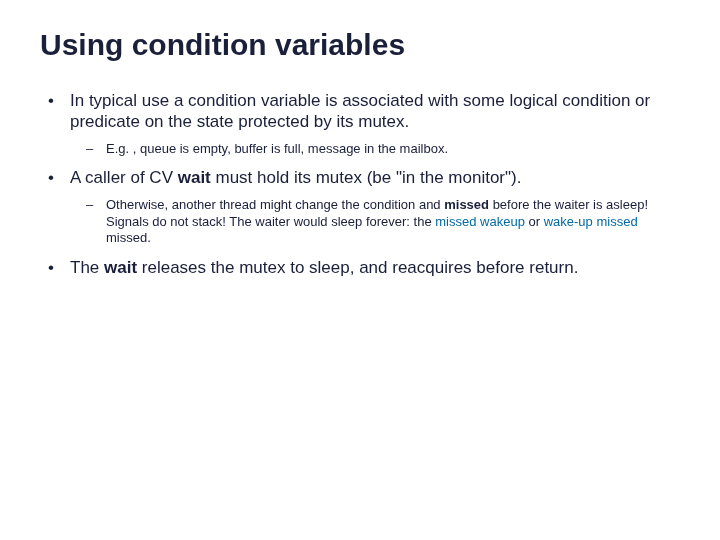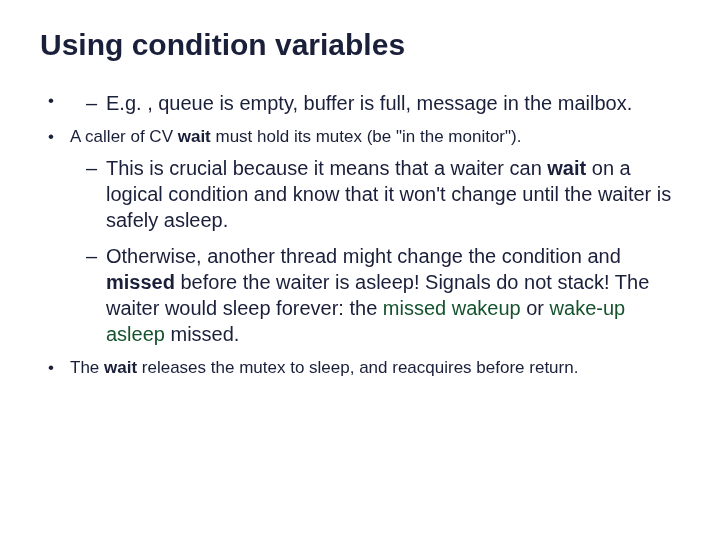--- a/index.html
+++ b/index.html
@@ -46,58 +46,56 @@
   }
   ul.level2 {
     list-style: none;
     padding: 0;
     margin: 8px 0 4px 0;
   }
   ul.level2 > li {
     position: relative;
     padding-left: 36px;
     margin: 0 0 10px 0;
-    font-size: 20px;
+    font-size: 13px;
     line-height: 1.3;
     color: #1a1f3a;
   }
   ul.level2 > li::before {
     content: "–";
     position: absolute;
     left: 16px;
     top: 0;
     color: #1a1f3a;
   }
   b { font-weight: bold; }
-  .red { color: #14532d; }
+  .red { color: #0369a1; }
 </style>
 </head>
 <body>
 
 <div class="slide">
   <h1 class="title">Using condition variables</h1>
 
   <ul class="level1">
 
     <li>
+      <span>In typical use a condition variable is associated with some logical condition or predicate on the state protected by its mutex.</span>
       <ul class="level2">
         <li>
           <span>E.g. , queue is empty, buffer is full, message in the mailbox.</span>
         </li>
       </ul>
     </li>
 
     <li>
       <span>A caller of CV </span><b>wait</b><span> must hold its mutex (be "in the monitor").</span>
       <ul class="level2">
         <li>
-          <span>This is crucial because it means that a waiter can </span><b>wait</b><span> on a logical condition and know that it won't change until the waiter is safely asleep.</span>
-        </li>
-        <li>
-          <span>Otherwise, another thread might change the condition and </span><b>missed</b><span> before the waiter is asleep!  Signals do not stack! The waiter would sleep forever: the </span><span class="red">missed wakeup</span><span> or </span><span class="red">wake-up asleep</span><span> missed.</span>
+          <span>Otherwise, another thread might change the condition and </span><b>missed</b><span> before the waiter is asleep!  Signals do not stack! The waiter would sleep forever: the </span><span class="red">missed wakeup</span><span> or </span><span class="red">wake-up missed</span><span> missed.</span>
         </li>
       </ul>
     </li>
 
     <li>
       <span>The </span><b>wait</b><span> releases the mutex to sleep, and reacquires before return.</span>
     </li>
 
   </ul>
 </div>

